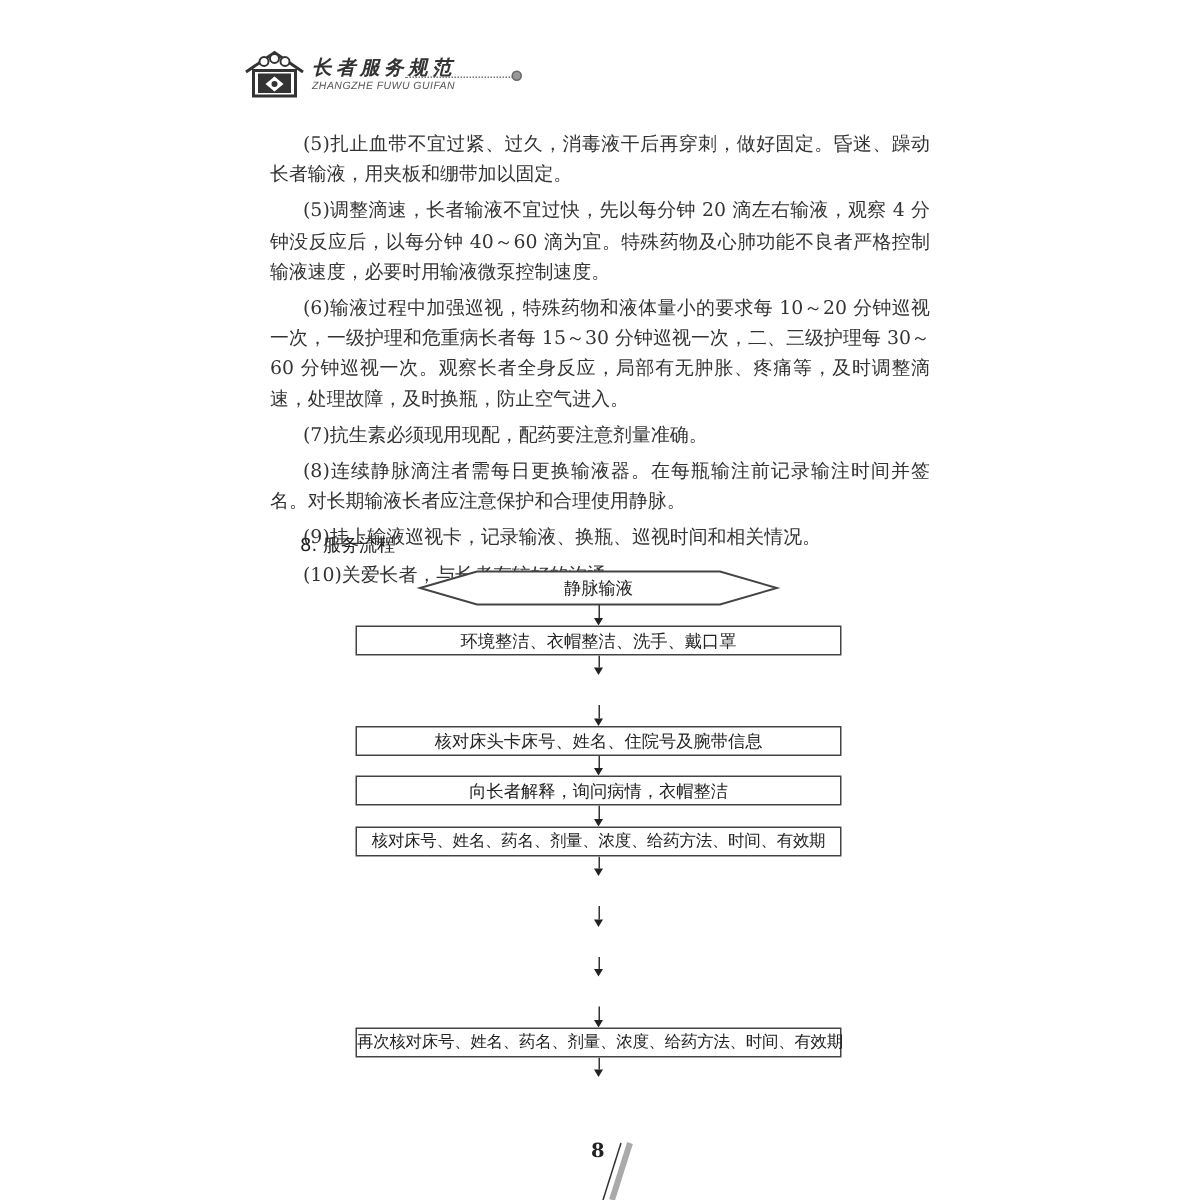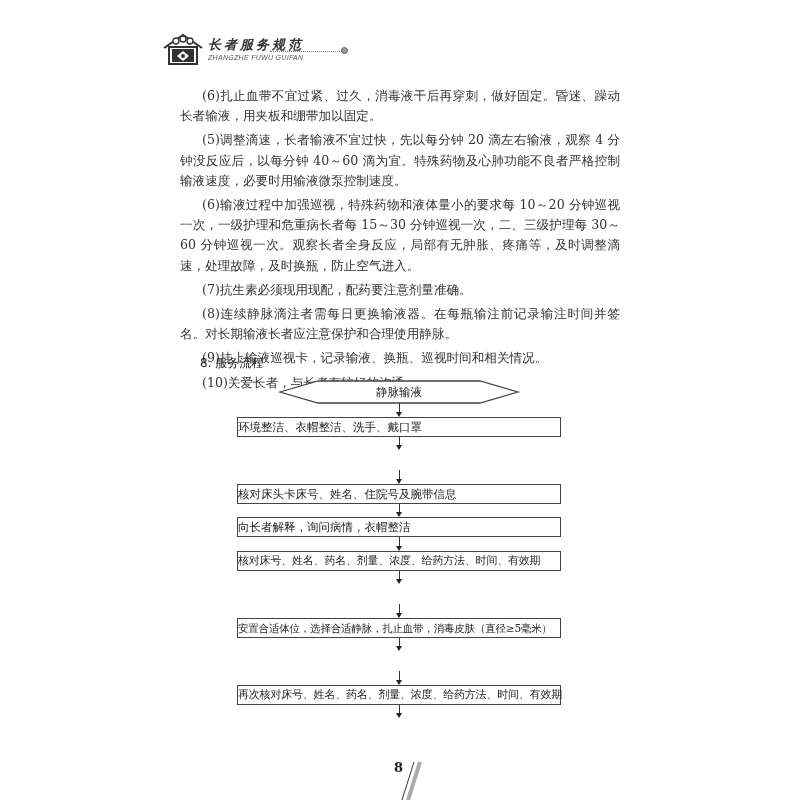--- a/index.html
+++ b/index.html
@@ -13,21 +13,21 @@
              font-size:7px; color:#555; letter-spacing:0.3px; }
   .hdr-line { position:absolute; left:108px; top:21px; width:72px; border-top:1px dotted #777; }
   .hdr-dot { position:absolute; left:179px; top:17px; width:7px; height:7px; border-radius:50%;
              background:#999; border:1px solid #666; box-sizing:border-box; }
   .text { position:absolute; left:180px; top:86px; width:440px; font-size:12.6px; line-height:20.2px; color:#333; }
   .text p { margin:0 0 4px 0; text-indent:22px; text-align:justify; }
   .section { position:absolute; left:200px; top:355px; font-family:"DejaVu Sans","Liberation Sans",sans-serif;
              font-size:12px; color:#222; }
   .flow { position:absolute; left:0; top:0; width:800px; height:632px; }
   .fbox { position:absolute; left:237px; width:324px; height:20px; border:1.5px solid #444; box-sizing:border-box;
-          background:#fff; font-size:11.5px; text-align:left; line-height:18px; color:#222; white-space:nowrap; }
+          background:#fff; font-size:11.5px; text-align:center; line-height:18px; color:#222; white-space:nowrap; }
   .fbox.tight { font-size:11px; letter-spacing:-0.2px; }
   .hex-label { position:absolute; left:280px; top:383px; width:238px; text-align:center; font-size:11.5px; line-height:18px; color:#222; }
   .arrow { position:absolute; left:398px; width:3px; }
   .arrow .stem { position:absolute; left:1px; top:0; width:1px; background:#333; }
   .arrow .head { position:absolute; left:-2px; width:0; height:0; border-left:3px solid transparent;
                  border-right:3px solid transparent; border-top:5px solid #222; }
   .pagenum { position:absolute; left:394px; top:760px; font-size:13px; font-weight:bold; color:#222; }
   .slash { position:absolute; left:400px; top:760px; width:30px; height:40px; }
 </style>
 </head>
@@ -44,21 +44,21 @@
     <path d="M21 19 L27 24 L21 29 L15 24 Z" fill="#fff"></path>
     <circle cx="21" cy="24" r="2" fill="#333"></circle>
   </svg>
   <div class="hdr-title">长者服务规范</div>
   <div class="hdr-line"></div>
   <div class="hdr-dot"></div>
   <div class="hdr-sub">ZHANGZHE FUWU GUIFAN</div>
 </div>
 
 <div class="text">
-  <p>(6)扎止血带不宜过紧、过久，消毒液干后再穿刺，做好固定。昏迷、躁动长者输液，用夹板和绷带加以固定。</p>
+  <p>(5)扎止血带不宜过紧、过久，消毒液干后再穿刺，做好固定。昏迷、躁动长者输液，用夹板和绷带加以固定。</p>
   <p>(5)调整滴速，长者输液不宜过快，先以每分钟 20 滴左右输液，观察 4 分钟没反应后，以每分钟 40～60 滴为宜。特殊药物及心肺功能不良者严格控制输液速度，必要时用输液微泵控制速度。</p>
   <p>(6)输液过程中加强巡视，特殊药物和液体量小的要求每 10～20 分钟巡视一次，一级护理和危重病长者每 15～30 分钟巡视一次，二、三级护理每 30～60 分钟巡视一次。观察长者全身反应，局部有无肿胀、疼痛等，及时调整滴速，处理故障，及时换瓶，防止空气进入。</p>
   <p>(7)抗生素必须现用现配，配药要注意剂量准确。</p>
   <p>(8)连续静脉滴注者需每日更换输液器。在每瓶输注前记录输注时间并签名。对长期输液长者应注意保护和合理使用静脉。</p>
   <p>(9)挂上输液巡视卡，记录输液、换瓶、巡视时间和相关情况。</p>
   <p>(10)关爱长者，与长者有较好的沟通。</p>
 </div>
 
 <div class="section">8. 服务流程</div>
 
@@ -106,21 +106,20 @@
     </div>
   <div class="arrow" style="top:705px;height:13px">
       <div class="stem" style="height:8px"></div>
       <div class="head" style="top:8px"></div>
     </div>
 
   <div class="fbox" style="top:417px">环境整洁、衣帽整洁、洗手、戴口罩</div>
   <div class="fbox" style="top:484px">核对床头卡床号、姓名、住院号及腕带信息</div>
   <div class="fbox" style="top:517px">向长者解释，询问病情，衣帽整洁</div>
   <div class="fbox tight" style="top:551px">核对床号、姓名、药名、剂量、浓度、给药方法、时间、有效期</div>
-  <div class="fbox tight" style="top:618px;font-size:10.5px">安置合适体位，选择合适静脉，扎止血带，消毒皮肤（直径≥5毫米）</div>
   <div class="fbox tight" style="top:685px">再次核对床号、姓名、药名、剂量、浓度、给药方法、时间、有效期</div>
 </div>
 
 <div class="pagenum">8</div>
 <svg class="slash" viewBox="0 0 30 40">
   <line x1="14" y1="2" x2="2" y2="40" stroke="#333" stroke-width="1"></line>
   <line x1="20" y1="2" x2="8" y2="40" stroke="#aaa" stroke-width="4"></line>
 </svg>
 
 </body></html>

